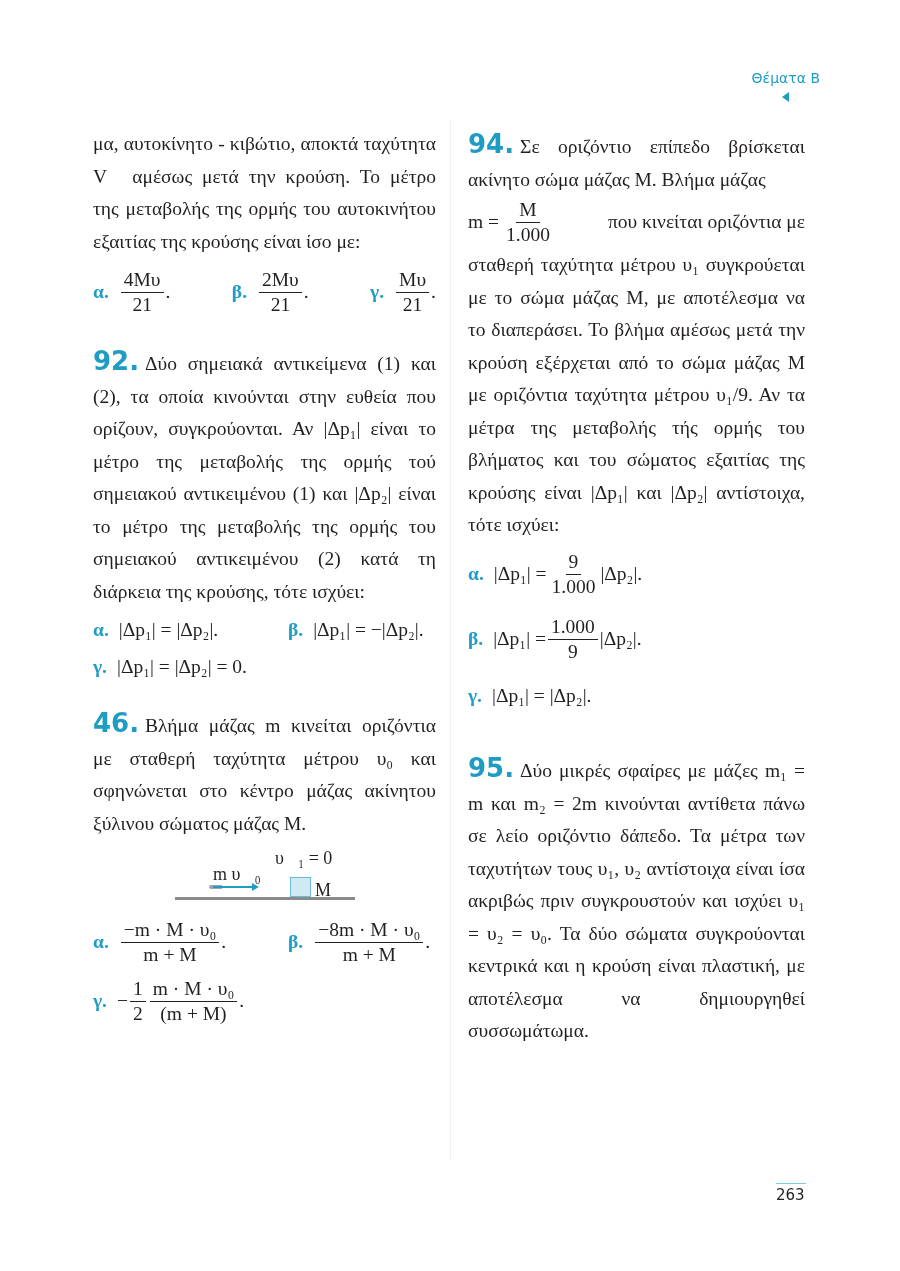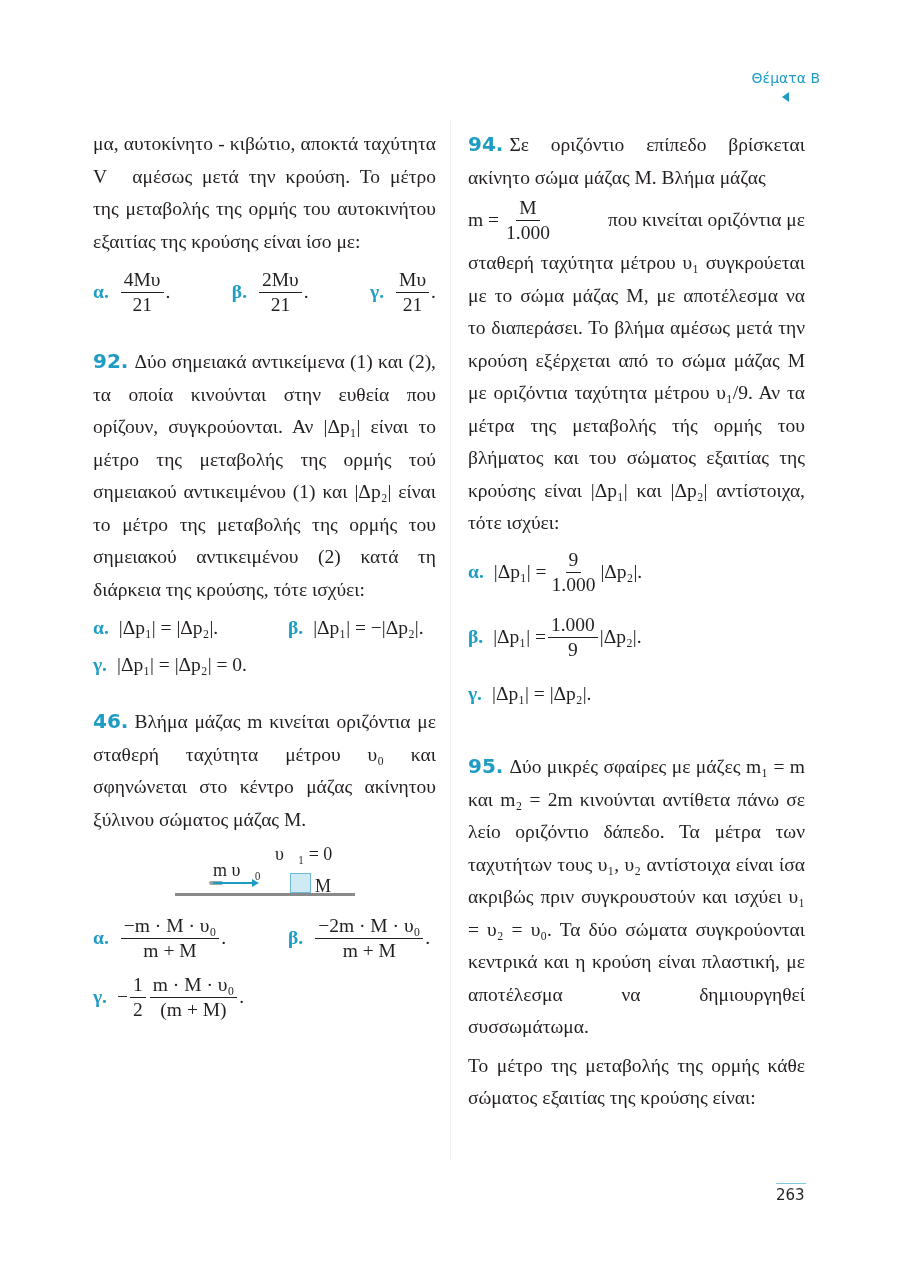--- a/index.html
+++ b/index.html
@@ -7,21 +7,21 @@
          font-family: "Liberation Serif", "DejaVu Serif", serif; color: #231f20; }
   .header { position: absolute; top: 70px; right: 80px; font-family: "DejaVu Sans", sans-serif;
             font-size: 14px; color: #1f9cc4; display: flex; align-items: center; gap: 6px; flex-direction: column; }
   .header .tri { width: 0; height: 0; border-top: 5px solid transparent; border-bottom: 5px solid transparent;
                  border-right: 7px solid #1f9cc4; display: inline-block; }
   .divider { position: absolute; left: 450px; top: 120px; width: 1px; height: 1040px; background: #f0f0f0; }
   .col { position: absolute; top: 128px; font-size: 19.5px; line-height: 32.5px; }
   .col.left { left: 93px; width: 343px; }
   .col.right { left: 468px; width: 337px; }
   p { margin: 0; text-align: justify; }
-  .num { font-family: "DejaVu Sans", sans-serif; font-weight: bold; color: #1f9cc4; font-size: 20px; margin-right: 6px; }
+  .num { font-family: "DejaVu Sans", sans-serif; font-weight: bold; color: #1f9cc4; font-size: 26px; margin-right: 6px; }
   .lbl { font-family: "Liberation Serif", serif; font-weight: bold; color: #1f9cc4; margin-right: 10px; }
   .opts { display: flex; align-items: center; margin-top: 8px; }
   .opt { display: flex; align-items: center; }
   .frac { display: inline-flex; flex-direction: column; align-items: center; vertical-align: middle; margin: 0 2px; line-height: 24px; }
   .frac .n { border-bottom: 1px solid #231f20; padding: 0 3px; }
   .frac .d { padding: 0 3px; }
   .gap-block { height: 28px; }
   .diagram { position: relative; height: 68px; margin: 4px 0 6px 0; }
   .diagram .ground { position: absolute; left: 82px; top: 53px; width: 180px; height: 3px; background: #8a8a8a; }
   .diagram .block { position: absolute; left: 197px; top: 33px; width: 21px; height: 20px; background: #cfe9f5; border: 1px solid #6cb8d6; box-sizing: border-box; }
@@ -108,21 +108,21 @@
     <div class="opt" style="width:195px;">
       <span class="lbl">α.</span>
       <span class="frac">
           <span class="n">−m · M · υ₀</span>
           <span class="d">m + M</span>
         </span>.
     </div>
     <div class="opt">
       <span class="lbl">β.</span>
       <span class="frac">
-          <span class="n">−2m · M · υ₀</span>
+          <span class="n">−8m · M · υ₀</span>
           <span class="d">m + M</span>
         </span>.
     </div>
   </div>
   <div class="opts" style="margin-top:10px;">
     <div class="opt">
       <span class="lbl">γ.</span>
       <span>−</span>
       <span class="frac">
           <span class="n">1</span>
@@ -169,17 +169,16 @@
     <span>|Δp₂|.</span>
   </div>
   <div class="opts" style="margin-top:16px;">
     <span class="lbl">γ.</span>
     <span>|Δp₁| = |Δp₂|.</span>
   </div>
 
   <div class="gap-block" style="height:40px;"></div>
 
   <p><span class="num">95.</span><span>Δύο μικρές σφαίρες με μάζες m₁ = m και m₂ = 2m κινούνται αντίθετα πάνω σε λείο οριζόντιο δάπεδο. Τα μέτρα των ταχυτήτων τους υ₁, υ₂ αντίστοιχα είναι ίσα ακριβώς πριν συγκρουστούν και ισχύει υ₁ = υ₂ = υ₀. Τα δύο σώματα συγκρούονται κεντρικά και η κρούση είναι πλαστική, με αποτέλεσμα να δημιουργηθεί συσσωμάτωμα.</span></p>
-  <p style="margin-top:6px;">Το μέτρο της μεταβολής της ορμής κάθε σώματος εξαιτίας της κρούσης είναι:</p>
 </div>
 
 <div class="pageno-line"></div>
 <div class="pageno">263</div>
 
 </body></html>

